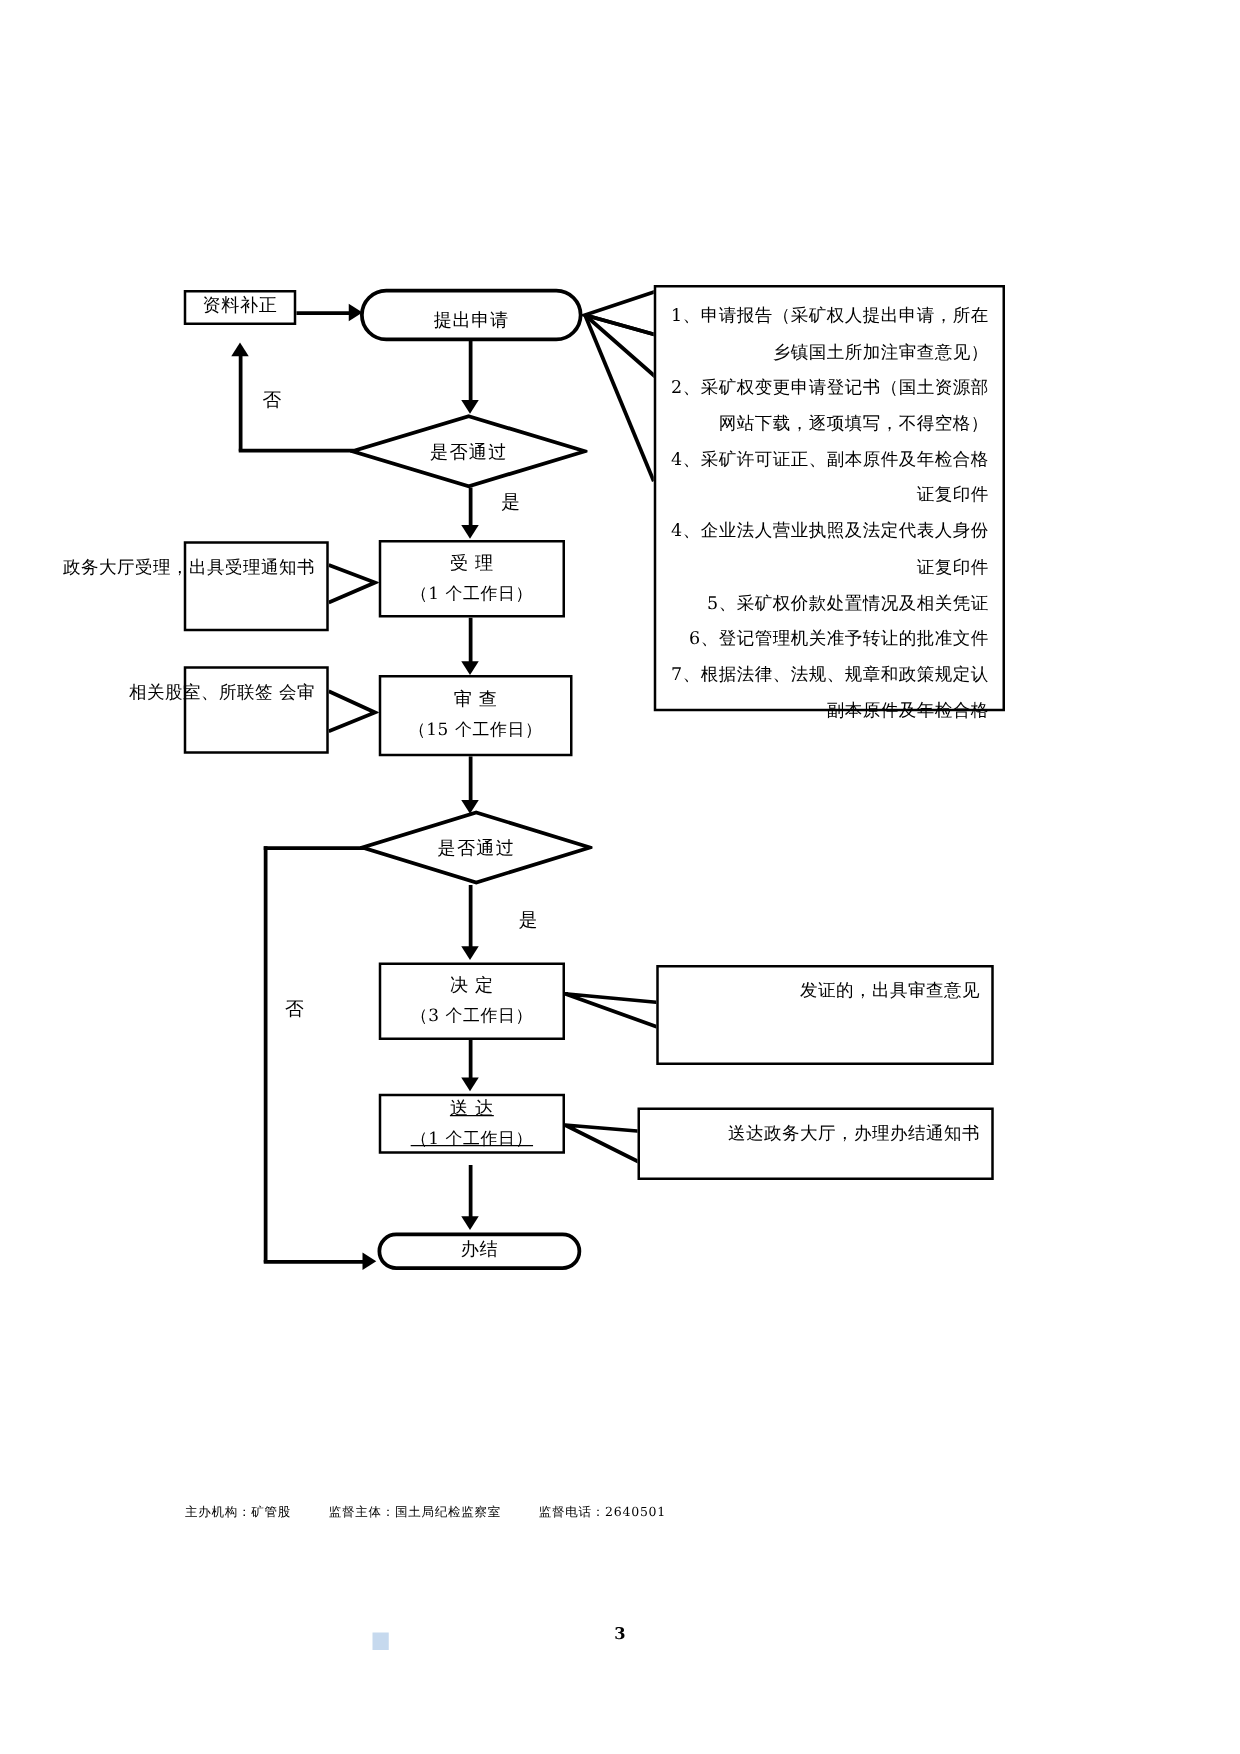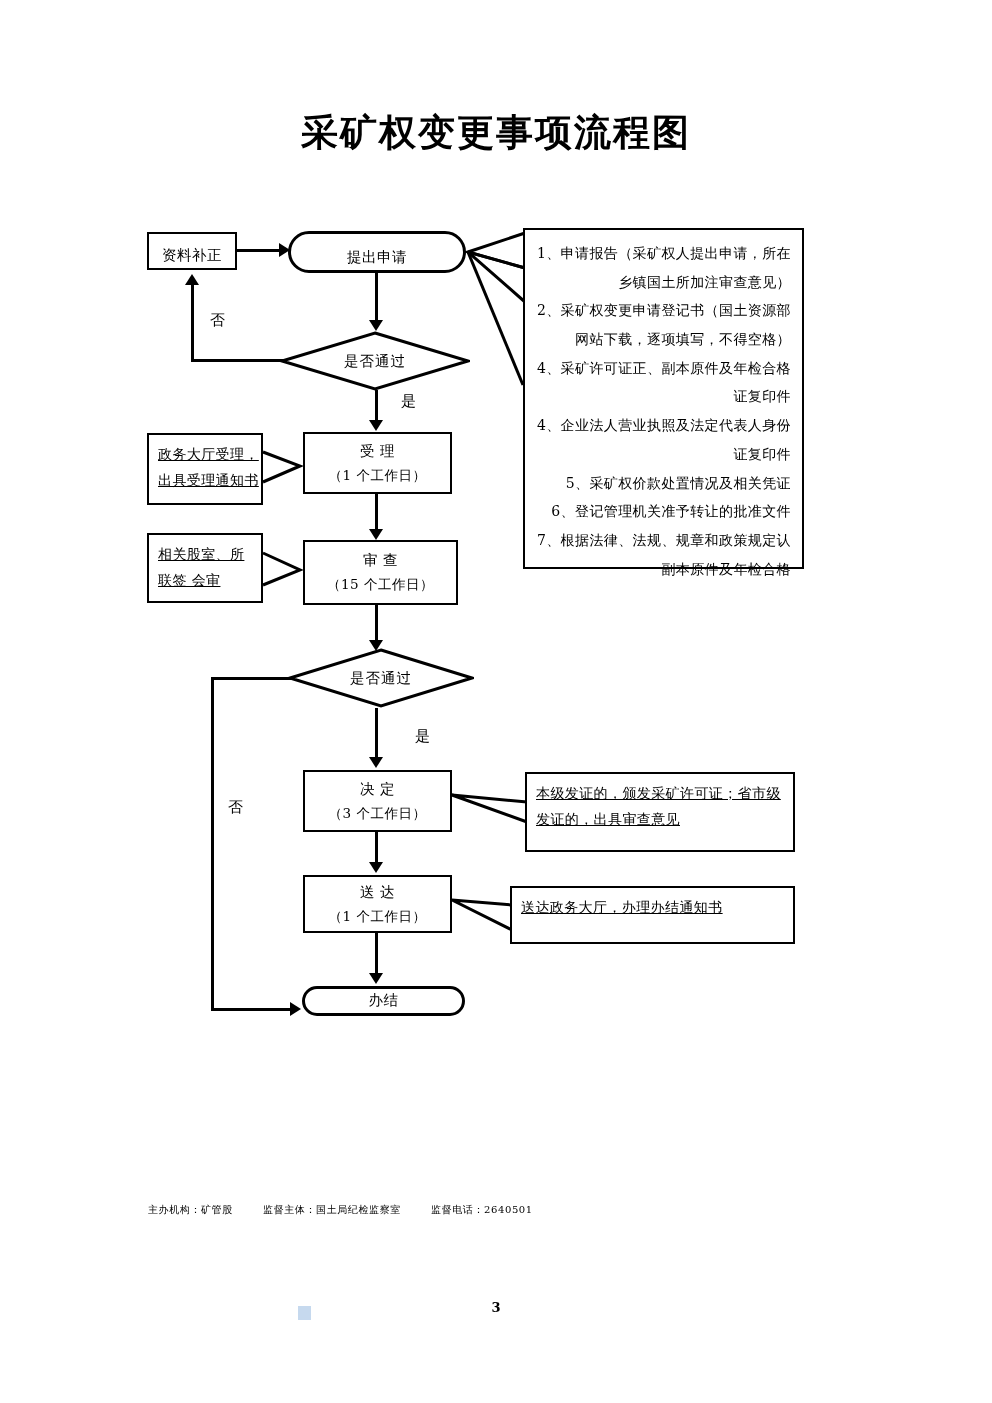--- a/index.html
+++ b/index.html
@@ -62,23 +62,22 @@
     border: 2px solid #000;
     background: #fff;
     font-size: 14px;
     line-height: 1.85;
     letter-spacing: 0.4px;
     padding: 7px 9px;
     text-align: left;
   }
   .callout.centered {
     display: flex;
-    flex-direction: column;
-    justify-content: flex-start;
-    text-decoration: underline;
+    flex-direction: row;
+    justify-content: flex-end;
   }
   .callout .row { white-space: nowrap; }
   .callout.listbox {
     line-height: 2.05;
     padding: 9px 11px 9px 11px;
     font-size: 14px;
   }
   .callout.listbox .row { white-space: nowrap; }
 
   
@@ -165,21 +164,20 @@
     width: 13px;
     height: 14px;
     background: #c6d9ee;
   }
 </style>
 </head>
 <body>
 
 <div id="page">
 
-  <div id="title">采矿权变更事项流程图</div>
 
   <div class="ln h" style="left:237px; top:249px; width:48px;"></div>
   <div class="arrow-r" style="left:279px; top:243px;"></div>
 
   <div class="ln v" style="left:375px; top:272px; height:50px;"></div>
   <div class="arrow-d" style="left:369px; top:320px;"></div>
 
   <div class="ln h" style="left:191px; top:359px; width:92px;"></div>
   <div class="ln v" style="left:191px; top:284px; height:77px;"></div>
   <div class="arrow-u" style="left:185px; top:274px;"></div>
@@ -215,21 +213,21 @@
 
     <polyline points="263,452 300,466 263,482" fill="none" stroke="#000" stroke-width="3"></polyline>
 
     <polyline points="263,553 300,570 263,585" fill="none" stroke="#000" stroke-width="3"></polyline>
 
     <polyline points="527,802 452,795 527,822" fill="none" stroke="#000" stroke-width="3"></polyline>
 
     <polyline points="512,905 452,900 512,930" fill="none" stroke="#000" stroke-width="3"></polyline>
   </svg>
 
-  <div class="node" style="left:147px; top:232px; width:90px; height:38px;justify-content:flex-end;">
+  <div class="node" style="left:147px; top:232px; width:90px; height:28px;justify-content:flex-end;">
     <span class="l1">资料补正</span>
   </div>
 
   <div class="node rounded" style="left:288px; top:231px; width:178px; height:42px;">
     <span class="l1">提出申请</span>
   </div>
 
   <div class="diamond" style="left:280px; top:331px; width:190px; height:60px;">
     <svg width="190" height="60" viewBox="0 0 190 60">
       <polygon points="95,2 188,30 95,58 2,30" fill="#fff" stroke="#000" stroke-width="3"></polygon>
@@ -252,21 +250,21 @@
       <polygon points="93,2 184,30 93,58 2,30" fill="#fff" stroke="#000" stroke-width="3"></polygon>
     </svg>
     <div class="dlabel">是否通过</div>
   </div>
 
   <div class="node" style="left:303px; top:770px; width:149px; height:62px;">
     <span class="l1">决  定</span>
     <span class="l2">（3 个工作日）</span>
   </div>
 
-  <div class="node" style="left:303px; top:875px; width:149px; height:58px;">
+  <div class="node" style="left:303px; top:875px; width:149px; height:48px;text-decoration:underline;">
     <span class="l1">送 达</span>
     <span class="l2">（1 个工作日）</span>
   </div>
 
   <div class="node rounded" style="left:302px; top:986px; width:163px; height:30px;">
     <span class="l1">办结</span>
   </div>
 
   <div class="blabel" style="left:210px; top:311px;">否</div>
   <div class="blabel" style="left:401px; top:392px;">是</div>
@@ -292,21 +290,20 @@
     <div class="row">政务大厅受理，</div>
     <div class="row">出具受理通知书</div>
   </div>
 
   <div class="callout centered" style="left:147px; top:533px; width:116px; height:70px;">
     <div class="row">相关股室、所</div>
     <div class="row"> 联签 会审</div>
   </div>
 
   <div class="callout centered" style="left:525px; top:772px; width:270px; height:80px;">
-    <div class="row">本级发证的，颁发采矿许可证；省市级</div>
     <div class="row">发证的，出具审查意见</div>
   </div>
 
   <div class="callout centered" style="left:510px; top:886px; width:285px; height:58px;">
     <div class="row">送达政务大厅，办理办结通知书</div>
   </div>
 
   <div id="footer">主办机构：矿管股        监督主体：国土局纪检监察室        监督电话：2640501</div>
 
   <div id="blue-mark"></div>

